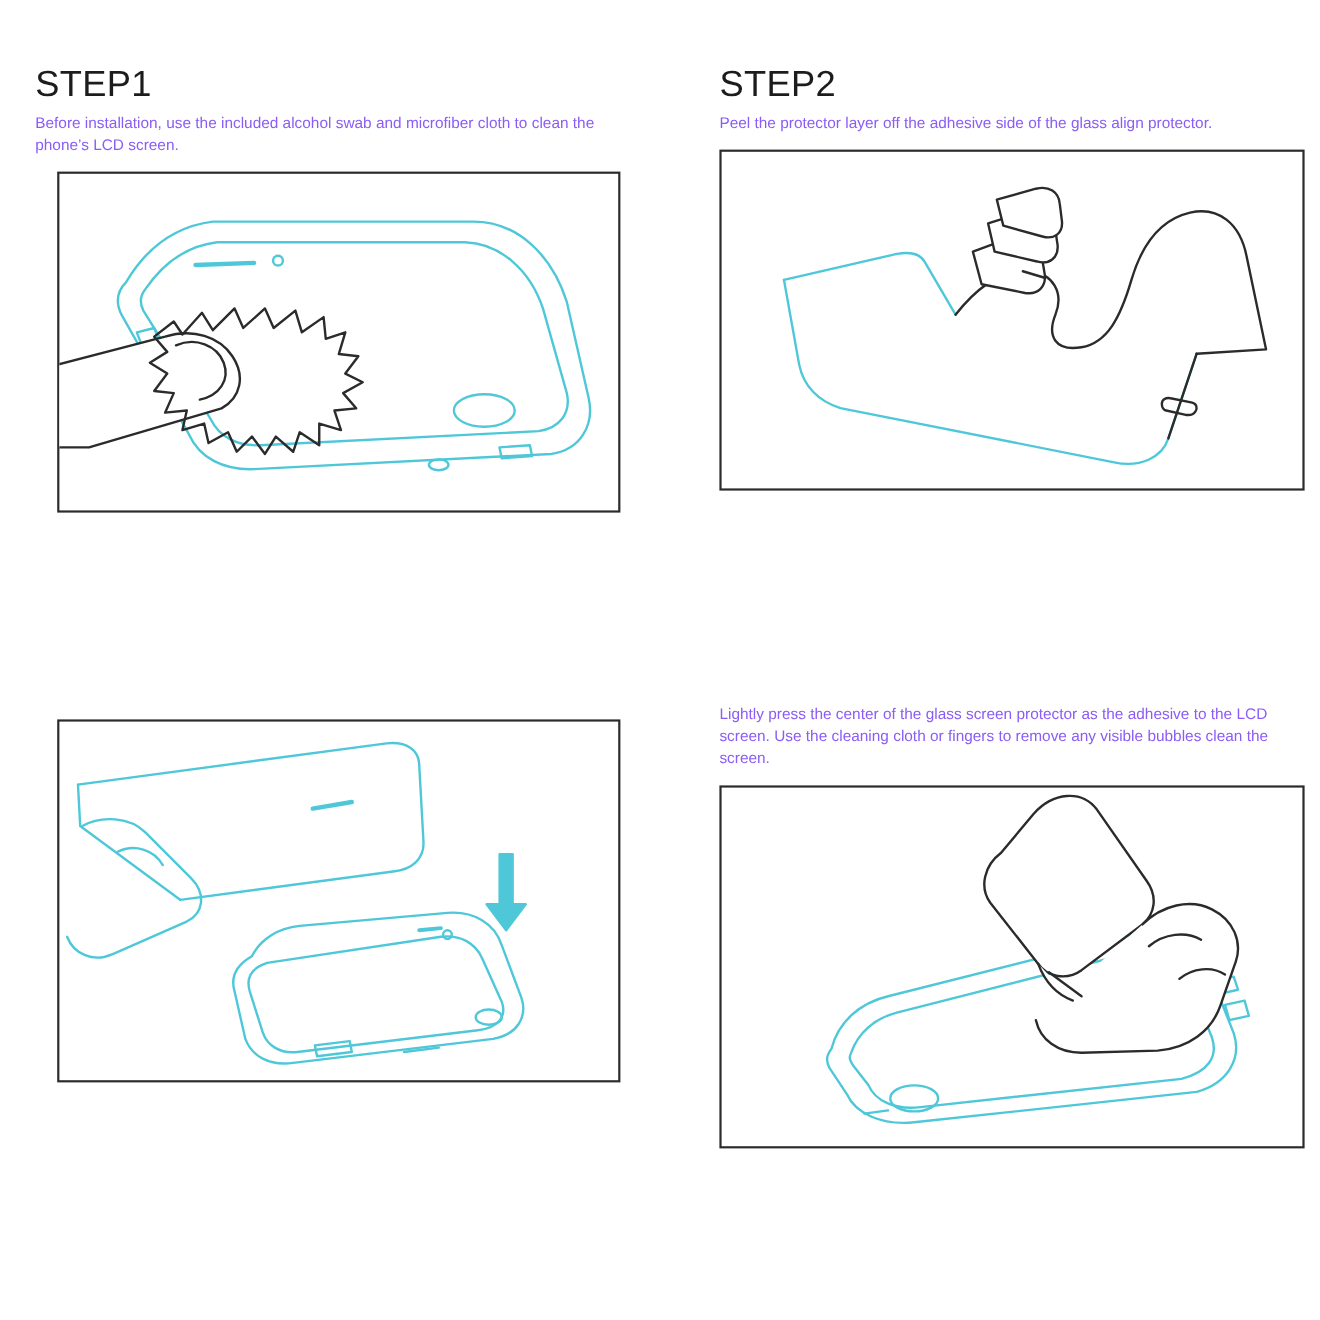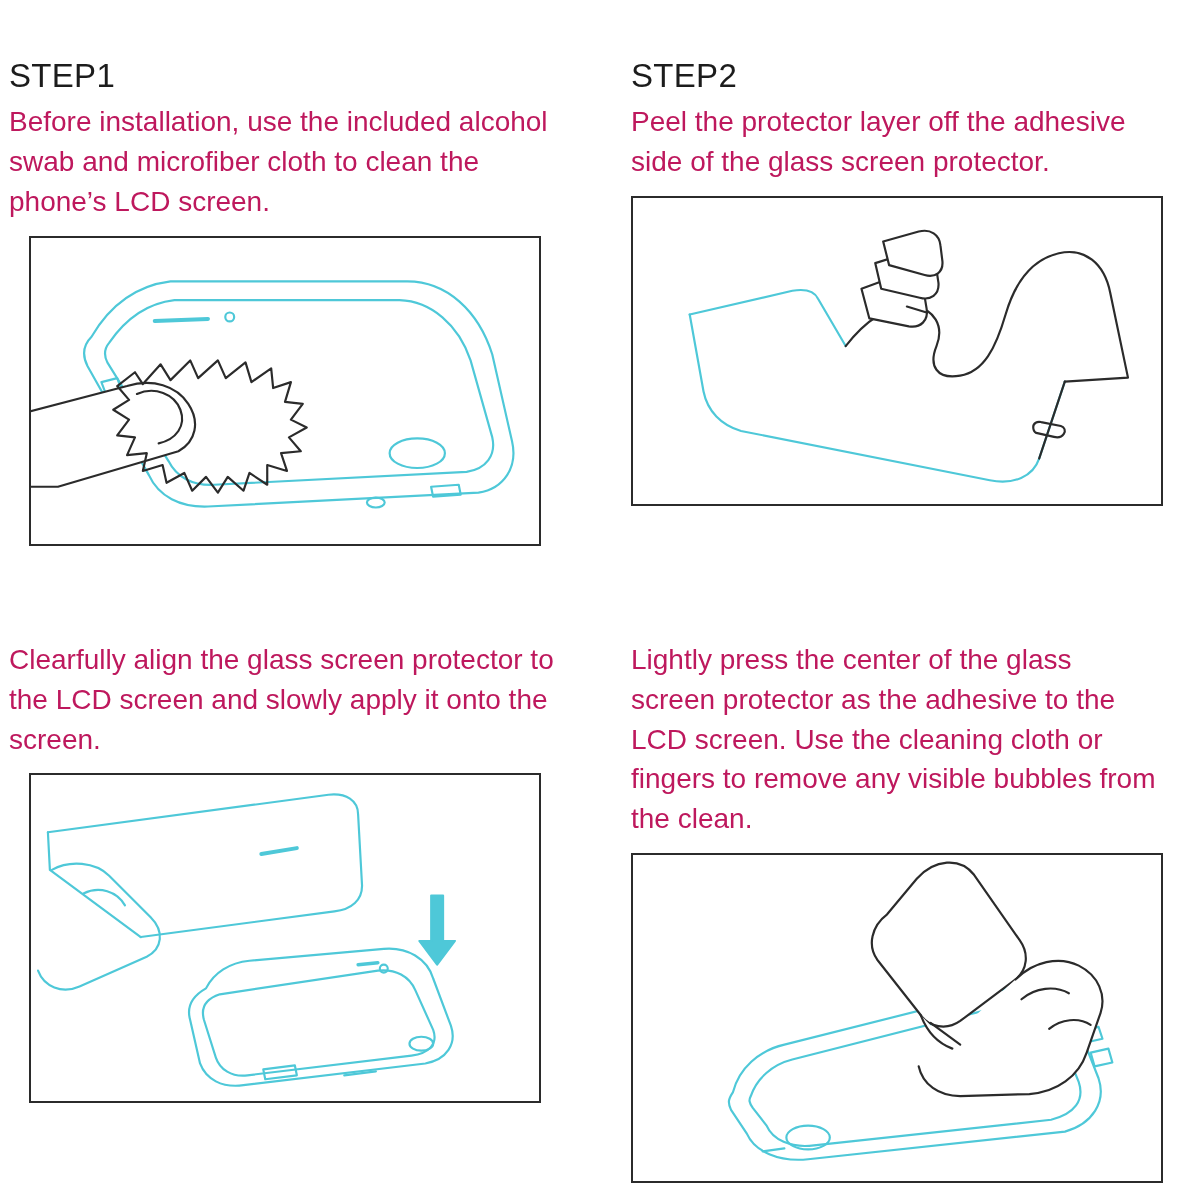--- a/index.html
+++ b/index.html
@@ -12,44 +12,44 @@
     height: 1200px;
     font-family: "Liberation Sans", sans-serif;
     color: #1a1a1a;
     overflow: hidden;
   }
   .sheet {
     position: relative;
     width: 1200px;
     height: 1200px;
     box-sizing: border-box;
-    padding: 58px 24px 24px 9px;
+    padding: 58px 24px 24px 32px;
   }
   .grid {
     display: grid;
     grid-template-columns: 608px 532px;
     grid-template-rows: 560px 560px;
     column-gap: 14px;
     row-gap: 22px;
   }
   .step {
     position: relative;
   }
   .step-title {
     font-size: 33px;
     font-weight: 400;
     letter-spacing: 0.3px;
     color: #1c1c1c;
     margin: 0 0 8px 0;
     line-height: 1.1;
   }
   .step-desc {
-    font-size: 28px;
+    font-size: 14px;
     line-height: 1.42;
-    color: #be185d;
+    color: #8b5cf6;
     margin: 0;
     max-width: 545px;
   }
   .step.right .step-desc {
     max-width: 540px;
   }
   .figure {
     margin-top: 14px;
     border: 2px solid #2b2b2b;
     background: #ffffff;
@@ -101,21 +101,21 @@
           <g class="dk" stroke-width="2.2" fill="none" stroke-linejoin="round" stroke-linecap="round">
 
             <path d="M86 150 L104 136 L112 148 L130 128 L140 144 L160 124 L168 142 L188 124 L196 142 L216 126 L222 146 L242 132 L244 152 L262 146 L256 166 L274 168 L262 184 L278 192 L260 202 L272 216 L252 218 L258 236 L238 230 L238 250 L220 238 L214 256 L198 242 L188 258 L176 242 L162 256 L154 238 L136 248 L132 230 L112 236 L116 218 L96 220 L104 202 L86 200 L98 184 L82 174 L98 164 Z"></path>
           </g>
         </svg>
       </div>
     </div>
 
     <div class="step right">
       <h2 class="step-title">STEP2</h2>
-      <p class="step-desc">Peel the protector layer off the adhesive side of the glass screen protector.</p>
+      <p class="step-desc">Peel the protector layer off the adhesive side of the glass align protector.</p>
       <div class="figure fig2">
         <svg viewBox="0 0 532 310" fill="none" aria-hidden="true">
           <g class="cy" stroke-width="2.2" fill="none" stroke-linejoin="round" stroke-linecap="round">
 
             <path d="M56 118 L160 94 C172 92 182 94 186 102 L214 150"></path>
             <path d="M56 118 L70 196 C74 216 88 230 108 236 L360 286 C384 291 404 282 410 264 L436 186"></path>
           </g>
           <g class="dk" stroke-width="2.2" fill="none" stroke-linejoin="round" stroke-linecap="round">
 
             <path d="M214 150 C236 122 258 108 282 110 C304 112 314 130 306 150 C298 170 306 184 330 180 C354 176 366 152 376 118 C386 84 404 62 430 56 C456 50 476 66 482 96 L500 182 L436 186"></path>
@@ -126,21 +126,20 @@
             <path d="M230 92 L268 78 C280 74 290 78 292 88 L296 112 C298 124 290 132 278 130 L238 122 Z" fill="#ffffff"></path>
             <path d="M244 66 L282 54 C294 50 304 56 305 66 L308 86 C309 98 300 104 289 101 L250 92 Z" fill="#ffffff"></path>
             <path d="M252 44 L288 34 C300 31 309 37 310 48 L312 64 C313 75 305 81 294 78 L258 68 Z" fill="#ffffff"></path>
             <path d="M276 110 L296 116"></path>
           </g>
         </svg>
       </div>
     </div>
 
     <div class="step left">
-      <p class="step-desc">Clearfully align the glass screen protector to the LCD screen and slowly apply it onto the screen.</p>
       <div class="figure fig3">
         <svg viewBox="0 0 512 330" fill="none" aria-hidden="true">
           <g class="cy" stroke-width="2.2" fill="none" stroke-linejoin="round" stroke-linecap="round">
 
             <path d="M16 58 L300 20 C318 18 330 26 330 40 L334 112 C334 126 324 136 306 138 L110 164"></path>
             <path d="M16 58 L18 96 L110 164"></path>
             <path d="M232 80 L268 74" stroke-width="4"></path>
 
             <path d="M20 96 C38 86 64 88 78 102 L120 144 C134 158 132 176 116 184 L48 214 C30 222 12 214 6 198"></path>
             <path d="M52 120 C68 112 86 118 94 132"></path>
@@ -155,21 +154,21 @@
           </g>
           <g class="cy" stroke-width="2.2" fill="#4ec8d8" stroke-linejoin="round" stroke-linecap="round">
 
             <path d="M404 122 L404 168 L392 168 L410 192 L428 168 L416 168 L416 122 Z"></path>
           </g>
         </svg>
       </div>
     </div>
 
     <div class="step right">
-      <p class="step-desc">Lightly press the center of the glass screen protector as the adhesive to the LCD screen. Use the cleaning cloth or fingers to remove any visible bubbles from the clean.</p>
+      <p class="step-desc">Lightly press the center of the glass screen protector as the adhesive to the LCD screen. Use the cleaning cloth or fingers to remove any visible bubbles clean the screen.</p>
       <div class="figure fig4">
         <svg viewBox="0 0 532 330" fill="none" aria-hidden="true">
           <g class="cy" stroke-width="2.2" fill="none" stroke-linejoin="round" stroke-linecap="round">
 
             <path d="M100 240 C106 216 126 198 152 192 L382 134 C410 127 436 138 444 160 L470 226 C478 250 464 272 436 280 L176 308 C146 311 122 300 114 282 L98 258 C94 250 96 246 100 240 Z"></path>
             <path d="M118 244 C124 226 140 212 160 207 L376 152 C400 146 420 155 427 173 L450 230 C456 248 446 262 422 268 L182 294 C158 297 140 288 134 274 L120 256 C116 250 116 248 118 244 Z"></path>
             <path d="M312 148 L346 140" stroke-width="4"></path>
             <circle cx="362" cy="138" r="4"></circle>
             <ellipse cx="176" cy="286" rx="22" ry="12"></ellipse>
             <path d="M452 178 L470 174 L474 186 L456 190 Z"></path>

